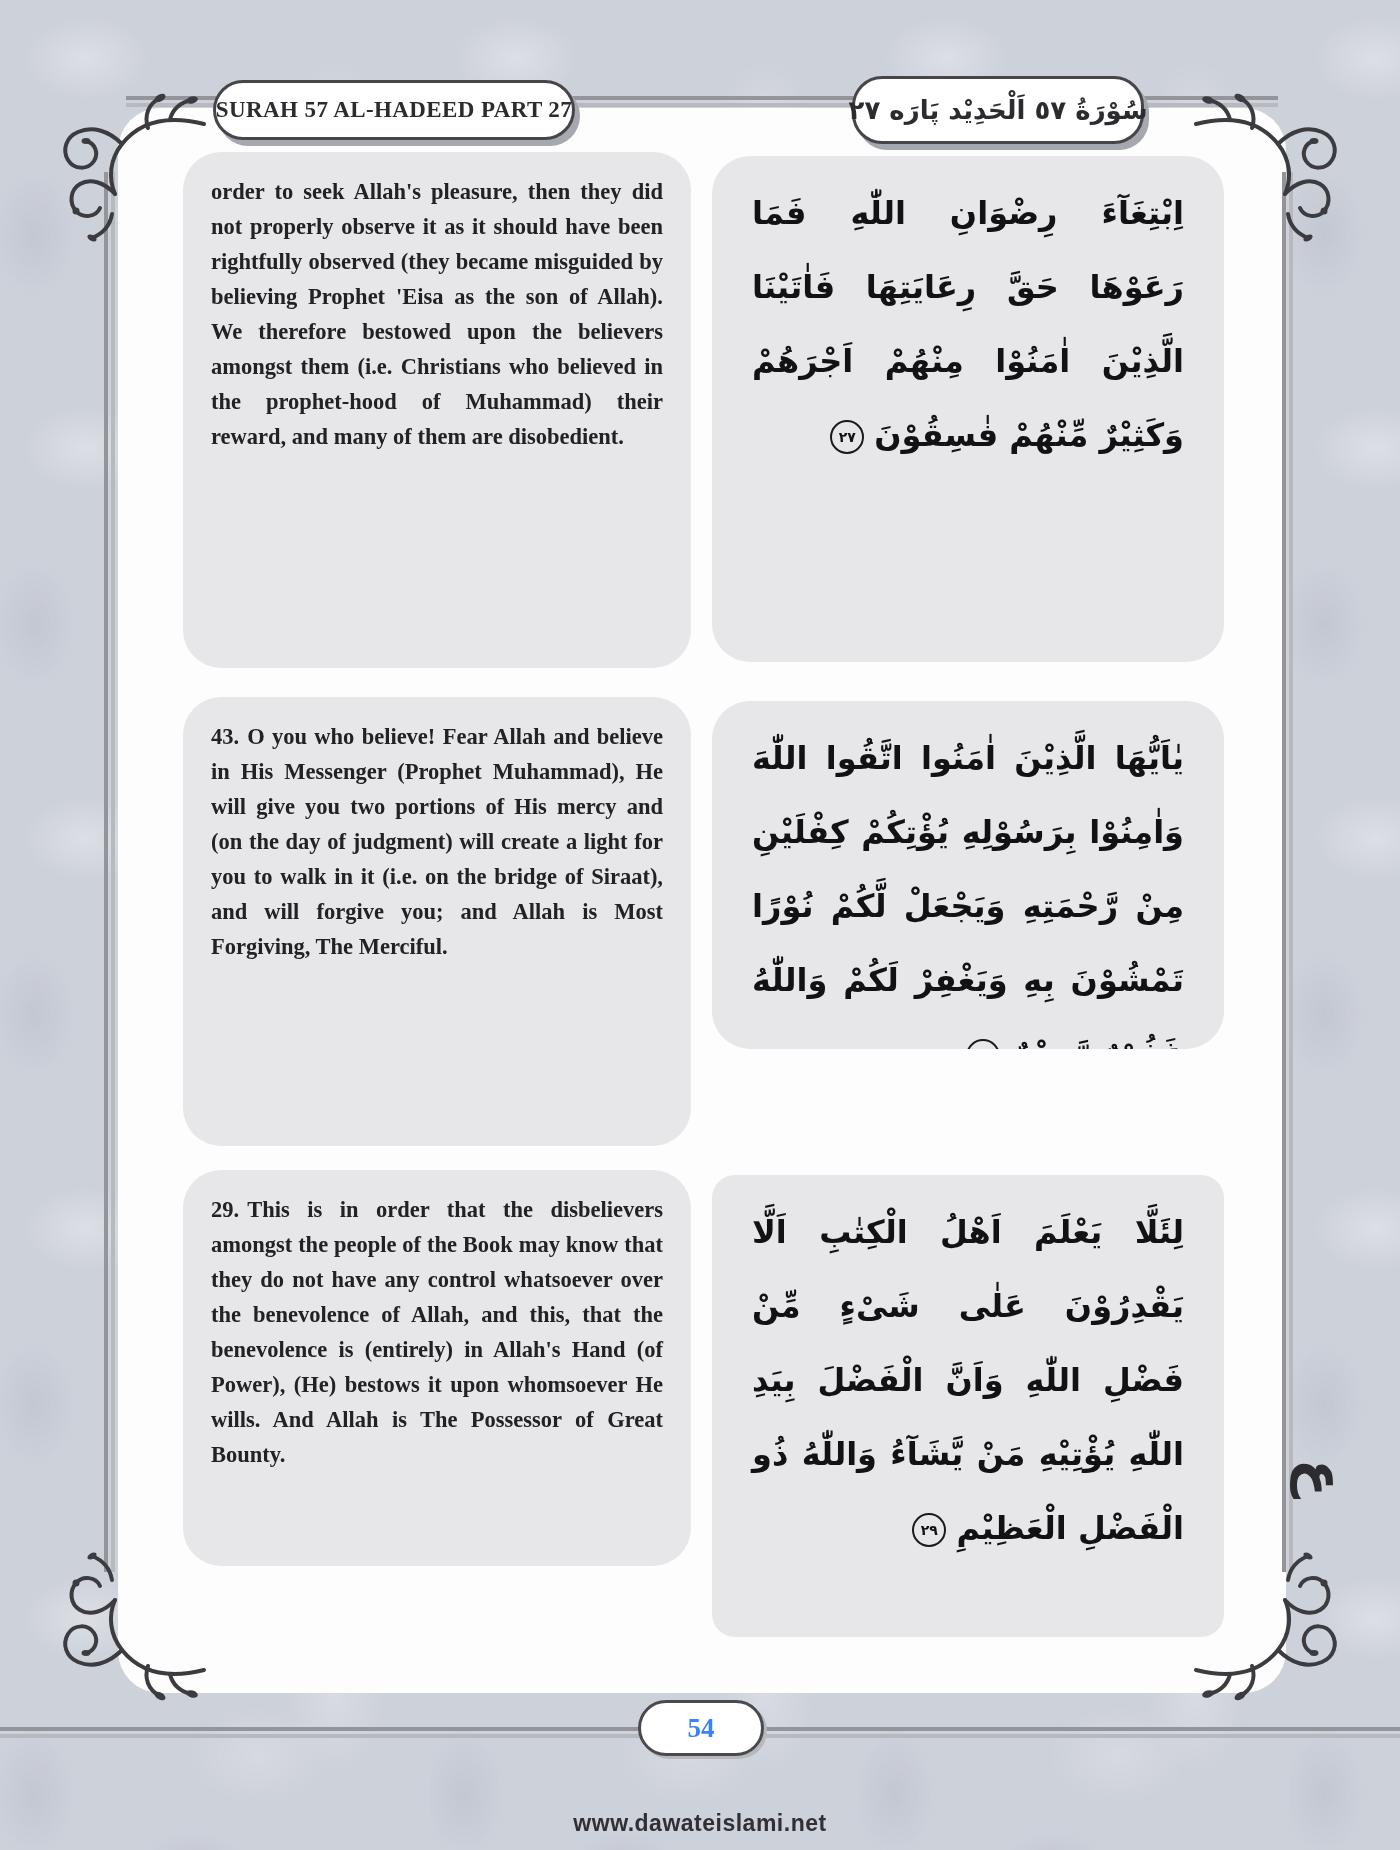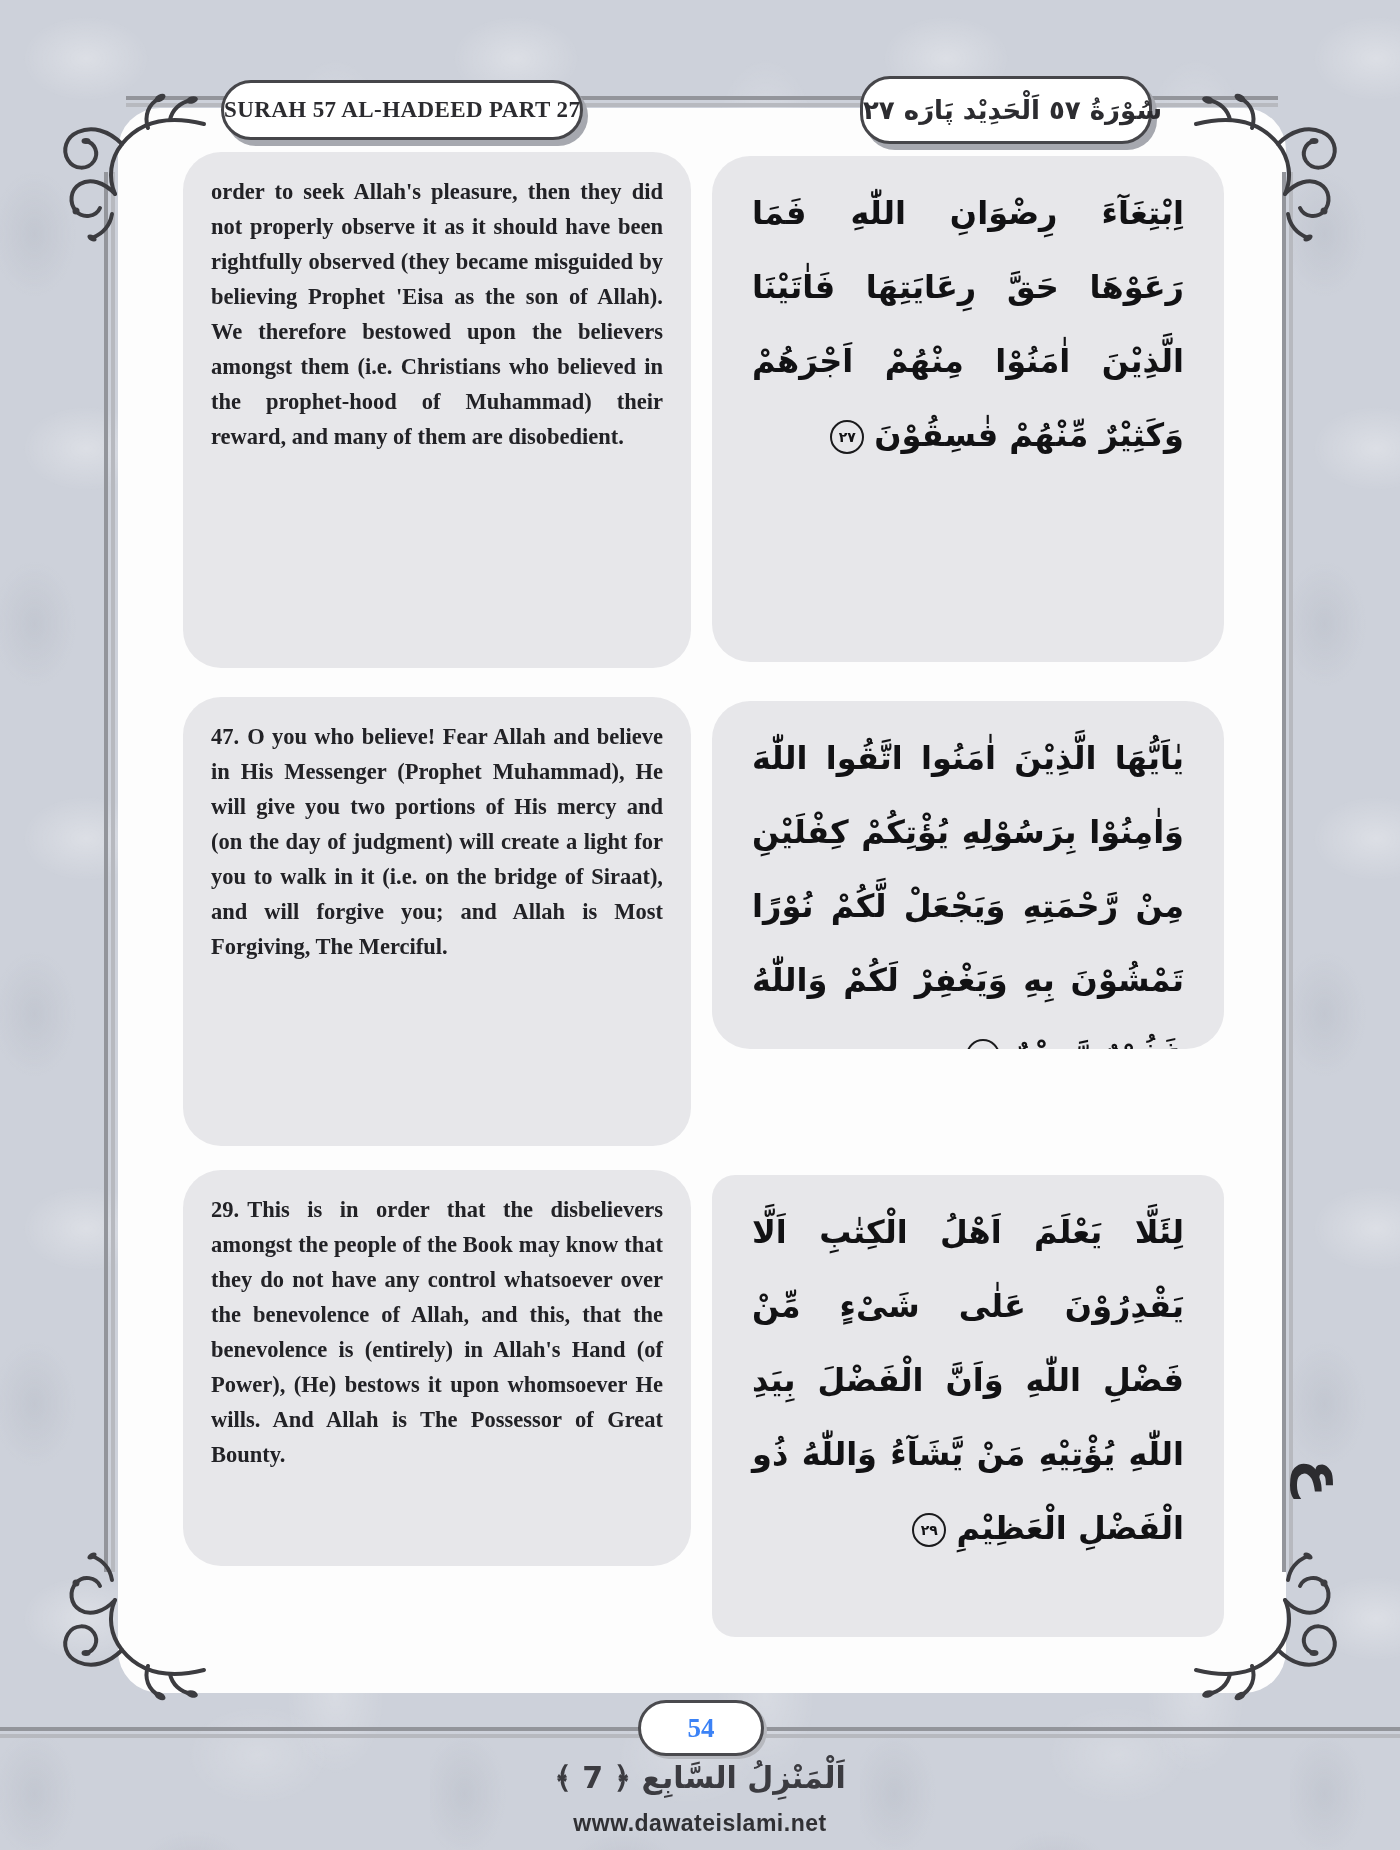--- a/index.html
+++ b/index.html
@@ -32,21 +32,21 @@
     background:linear-gradient(90deg,#93959b 0 36%, rgba(0,0,0,0) 36% 64%, #b7b9bf 64% 100%);
   }
   .line-top{left:126px;top:96px;width:1152px;}
   .line-bottom{left:0;top:1727px;width:1400px;}
   .vline-left{left:104px;top:172px;height:1400px;}
   .vline-right{left:1282px;top:172px;height:1400px;}
 
   .banner{
     position:absolute;background:#fff;border:3px solid #46464a;border-radius:30px;
     box-shadow:5px 6px 0 #a6a8af;
-    display:flex;align-items:center;justify-content:flex-start;z-index:5;margin-left:8px;
+    display:flex;align-items:center;justify-content:center;z-index:5;
   }
   .banner-left{left:213px;top:80px;width:356px;height:54px;}
   .banner-left span{
     font-family:"Liberation Serif",serif;font-weight:bold;font-size:23px;
     color:#2c2c30;letter-spacing:.4px;white-space:nowrap;
   }
   .banner-right{left:852px;top:76px;width:286px;height:62px;}
   .banner-right span{
     direction:rtl;font-family:"DejaVu Sans",sans-serif;font-weight:bold;
     font-size:26px;color:#2c2c30;white-space:nowrap;
@@ -198,34 +198,33 @@
   </div>
 
   <div class="blk blk-eng eng1">
     <p><span>order to seek Allah's pleasure, then they did not properly observe it as it should have been rightfully observed (they became misguided by believing Prophet 'Eisa as the son of Allah). We therefore bestowed upon the believers amongst them (i.e. Christians who believed in the prophet-hood of Muhammad) their reward, and many of them are disobedient.</span></p>
   </div>
   <div class="blk blk-ar ar1">
     <p><span>اِبْتِغَآءَ رِضْوَانِ اللّٰهِ فَمَا رَعَوْهَا حَقَّ رِعَايَتِهَا فَاٰتَيْنَا الَّذِيْنَ اٰمَنُوْا مِنْهُمْ اَجْرَهُمْ وَكَثِيْرٌ مِّنْهُمْ فٰسِقُوْنَ</span><span class="ayah">٢٧</span></p>
   </div>
 
   <div class="blk blk-eng eng2">
-    <p><b class="vnum">47.</b><span>O you who believe! Fear Allah and believe in His Messenger (Prophet Muhammad), He will give you two portions of His mercy and (on the day of judgment) will create a light for you to walk in it (i.e. on the bridge of Siraat), and will forgive you; and Allah is Most Forgiving, The Merciful.</span></p>
+    <p><b class="vnum">43.</b><span>O you who believe! Fear Allah and believe in His Messenger (Prophet Muhammad), He will give you two portions of His mercy and (on the day of judgment) will create a light for you to walk in it (i.e. on the bridge of Siraat), and will forgive you; and Allah is Most Forgiving, The Merciful.</span></p>
   </div>
   <div class="blk blk-ar ar2">
     <p><span>يٰاَيُّهَا الَّذِيْنَ اٰمَنُوا اتَّقُوا اللّٰهَ وَاٰمِنُوْا بِرَسُوْلِهِ يُؤْتِكُمْ كِفْلَيْنِ مِنْ رَّحْمَتِهِ وَيَجْعَلْ لَّكُمْ نُوْرًا تَمْشُوْنَ بِهِ وَيَغْفِرْ لَكُمْ وَاللّٰهُ غَفُوْرٌ رَّحِيْمٌ</span><span class="ayah">٢٨</span></p>
   </div>
 
   <div class="blk blk-eng eng3">
     <p><b class="vnum">29.</b><span>This is in order that the disbelievers amongst the people of the Book may know that they do not have any control whatsoever over the benevolence of Allah, and this, that the benevolence is (entirely) in Allah's Hand (of Power), (He) bestows it upon whomsoever He wills. And Allah is The Possessor of Great Bounty.</span></p>
   </div>
   <div class="blk blk-ar ar3">
     <p><span>لِئَلَّا يَعْلَمَ اَهْلُ الْكِتٰبِ اَلَّا يَقْدِرُوْنَ عَلٰى شَىْءٍ مِّنْ فَضْلِ اللّٰهِ وَاَنَّ الْفَضْلَ بِيَدِ اللّٰهِ يُؤْتِيْهِ مَنْ يَّشَآءُ وَاللّٰهُ ذُو الْفَضْلِ الْعَظِيْمِ</span><span class="ayah">٢٩</span></p>
   </div>
 
   <div class="ruku">ع</div>
 
   <div class="page-pill">
     <span>54</span>
   </div>
-  <div class="manzil">اَلْمَنْزِلُ السَّابِع ﴿ 7 ﴾</div>
   <div class="website">www.dawateislami.net</div>
 
 </div>
 
 </body></html>

